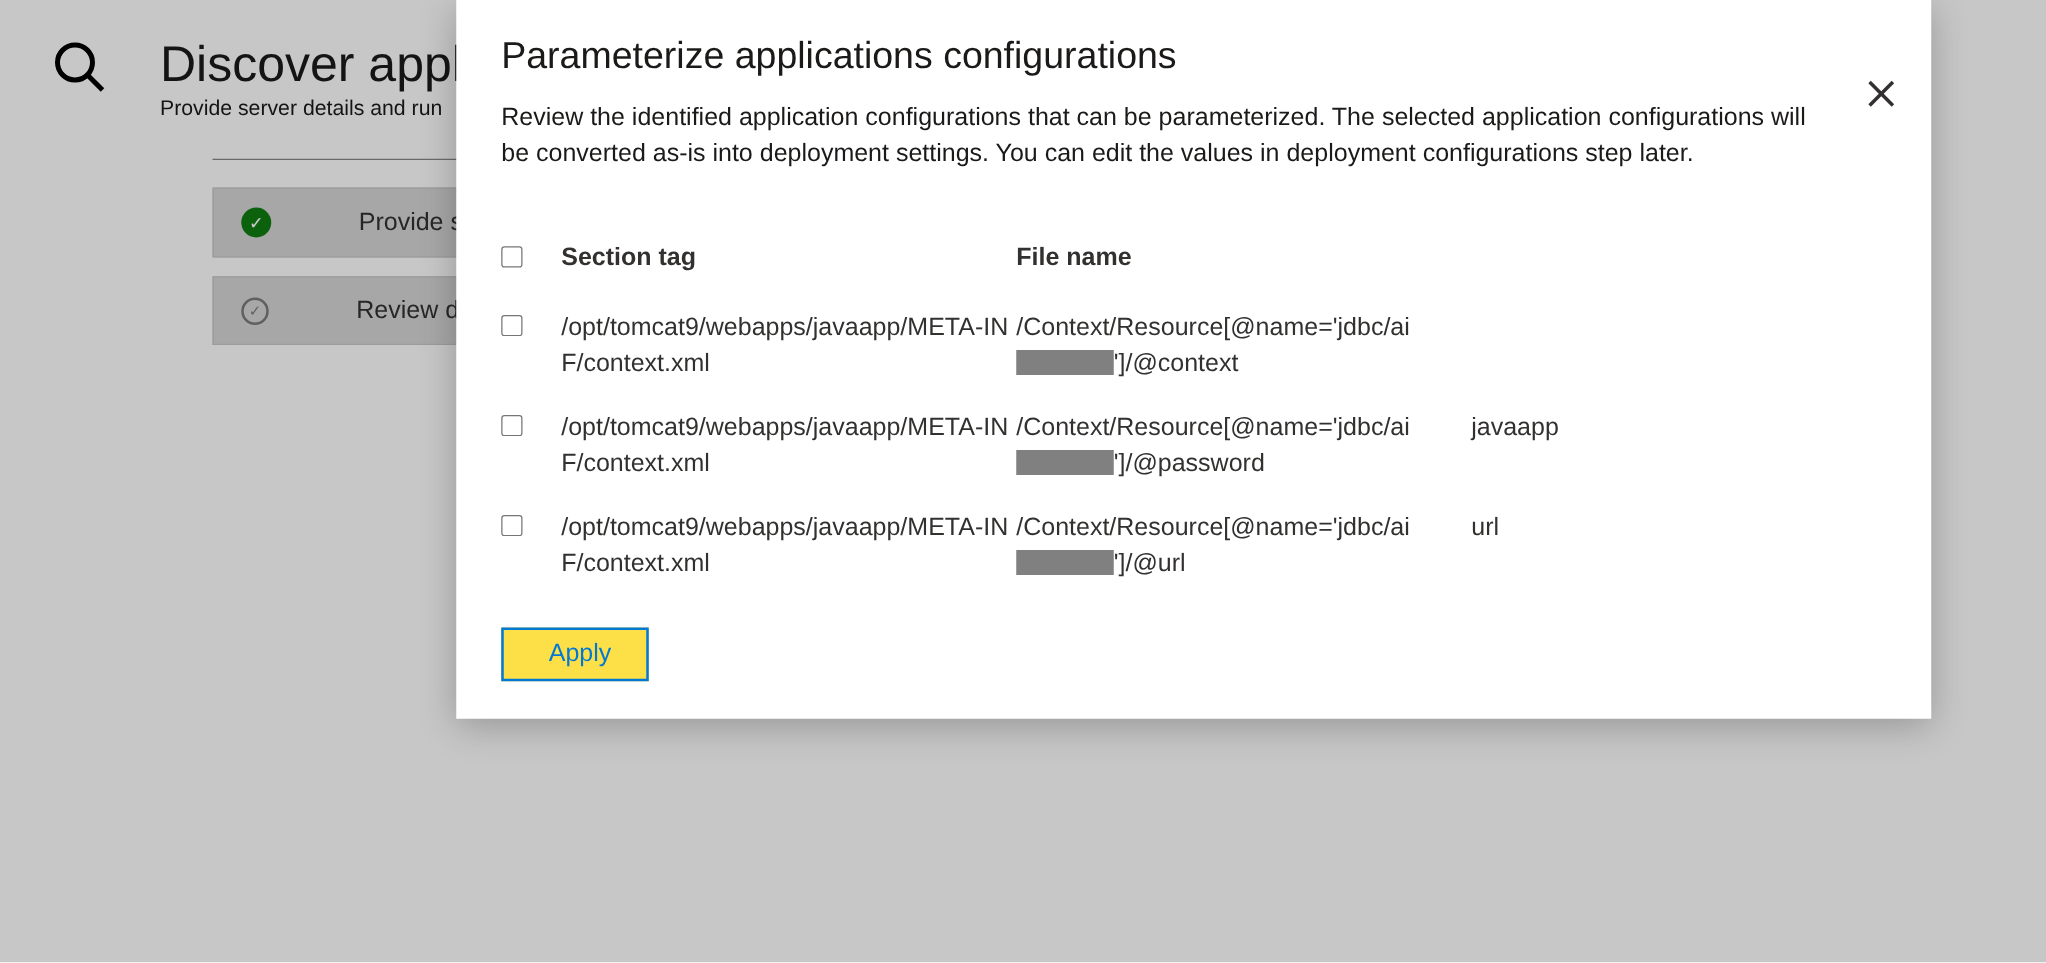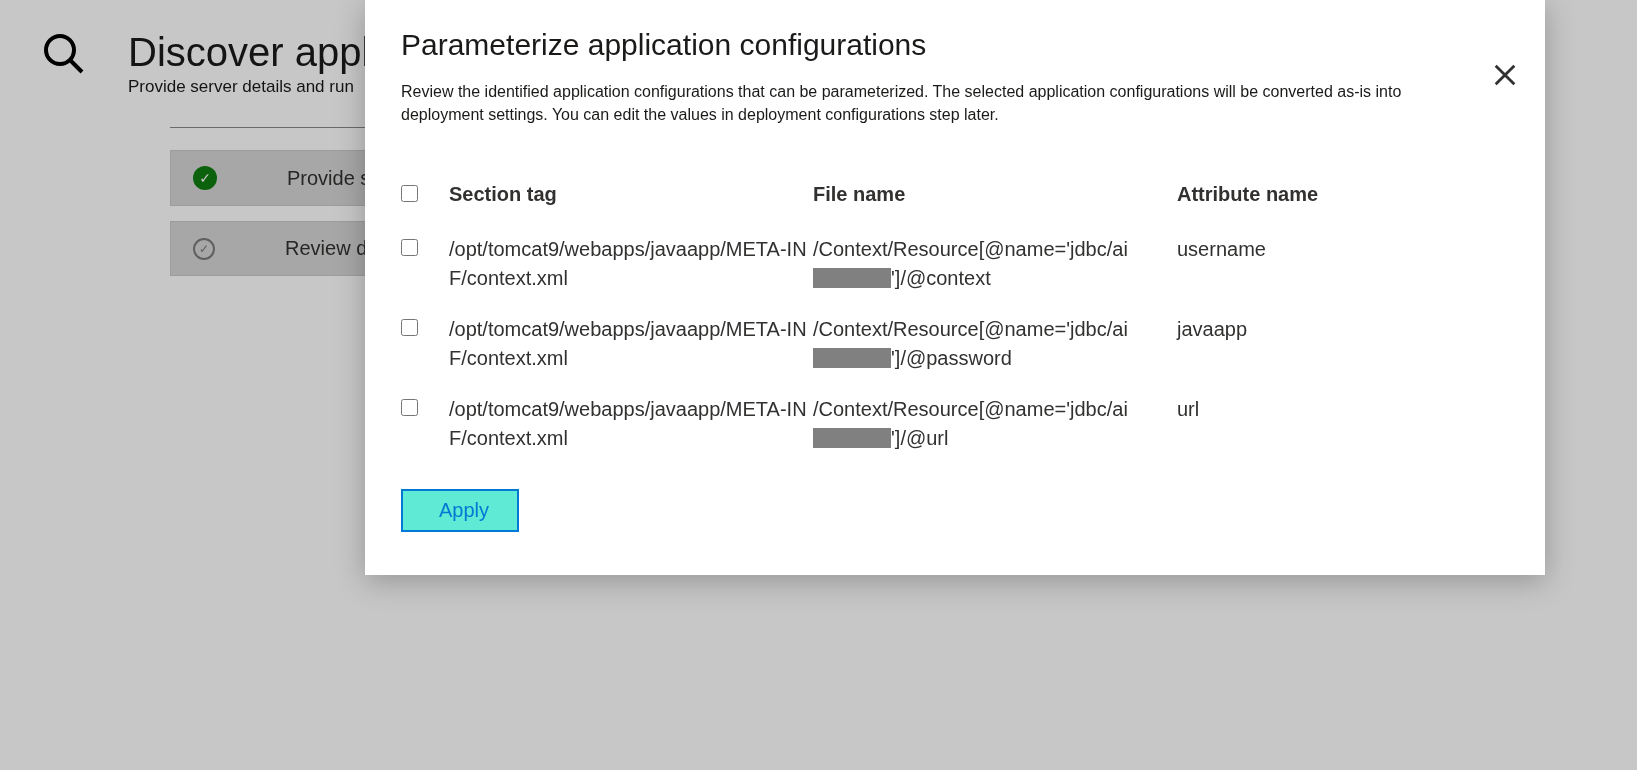--- a/index.html
+++ b/index.html
@@ -158,21 +158,21 @@
       font-size: 34px;
       font-weight: 300;
     }
     .modal-title {
       font-size: 30px;
       font-weight: 400;
       color: #1b1a19;
       margin-bottom: 18px;
     }
     .modal-desc {
-      font-size: 16px;
+      font-size: 20px;
       color: #1b1a19;
       line-height: 1.45;
       max-width: 1065px;
       margin-bottom: 55px;
     }
     .cfg-table {
       width: 100%;
     }
     .cfg-header, .cfg-row {
       display: grid;
@@ -205,21 +205,21 @@
     .redact-box {
       background: #808080;
       display: inline-block;
       width: 78px;
       height: 20px;
       vertical-align: -3px;
     }
     .apply-btn {
       margin-top: 14px;
       border: 2px solid #0078d4;
-      background: #5eead4;
+      background: #fde047;
       color: #0078d4;
       padding: 8px 28px 8px 36px;
       font-size: 20px;
       cursor: pointer;
     }
   </style>
 </head>
 <body>
 
 <div class="backdrop">
@@ -266,38 +266,36 @@
 </div>
 
 <div class="modal">
   <div class="modal-close">
     <svg width="28" height="28" viewBox="0 0 24 24" stroke="#323130" stroke-width="2.4">
       <line x1="4" y1="4" x2="20" y2="20"></line>
       <line x1="20" y1="4" x2="4" y2="20"></line>
     </svg>
   </div>
 
-  <h1 class="modal-title">Parameterize application configurations</h1>
+  <h1 class="modal-title">Parameterize applications configurations</h1>
   <p class="modal-desc">Review the identified application configurations that can be parameterized. The selected application configurations will be converted as-is into deployment settings. You can edit the values in deployment configurations step later.</p>
 
   <div class="cfg-table">
     <div class="cfg-header">
       <div><input type="checkbox" class="cfg-cb" style=""></div>
       <div>Section tag</div>
       <div>File name</div>
-      <div>Attribute name</div>
     </div>
 
     <div class="cfg-row">
       <div><input type="checkbox" class="cfg-cb" style=""></div>
       <div class="cell">/opt/tomcat9/webapps/javaapp/META-INF/context.xml</div>
       <div class="cell section-tag-cell">
         <span>/Context/Resource[@name='jdbc/ai</span><br><span class="redact-box"></span><span>']/@context</span>
       </div>
-      <div class="cell">username</div>
     </div>
 
     <div class="cfg-row">
       <div><input type="checkbox" class="cfg-cb" style=""></div>
       <div class="cell">/opt/tomcat9/webapps/javaapp/META-INF/context.xml</div>
       <div class="cell section-tag-cell">
         <span>/Context/Resource[@name='jdbc/ai</span><br><span class="redact-box"></span><span>']/@password</span>
       </div>
       <div class="cell">javaapp</div>
     </div>

